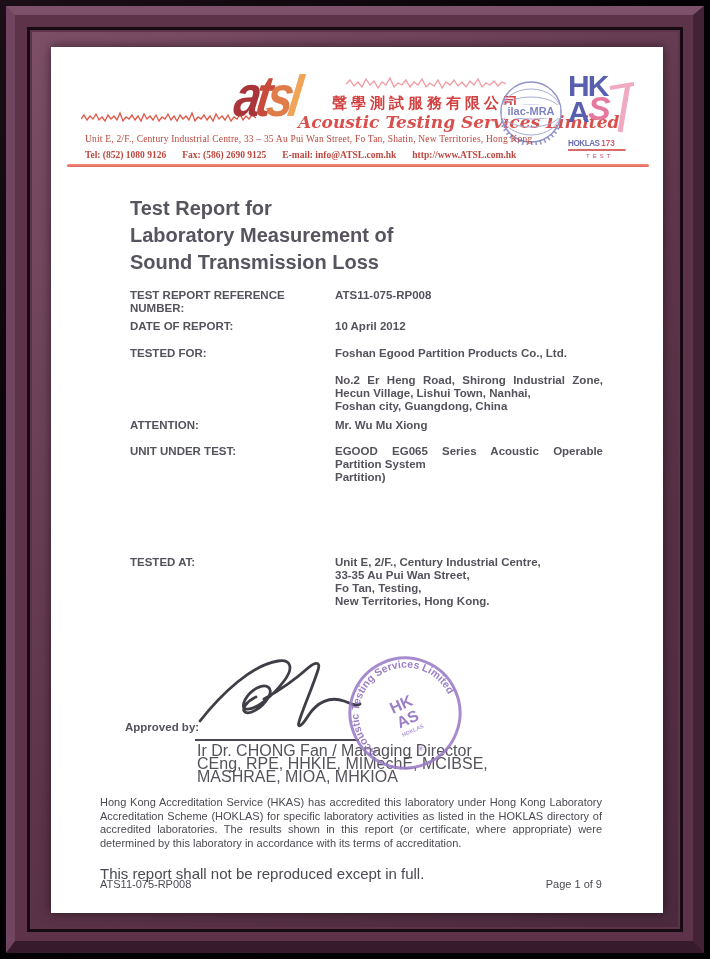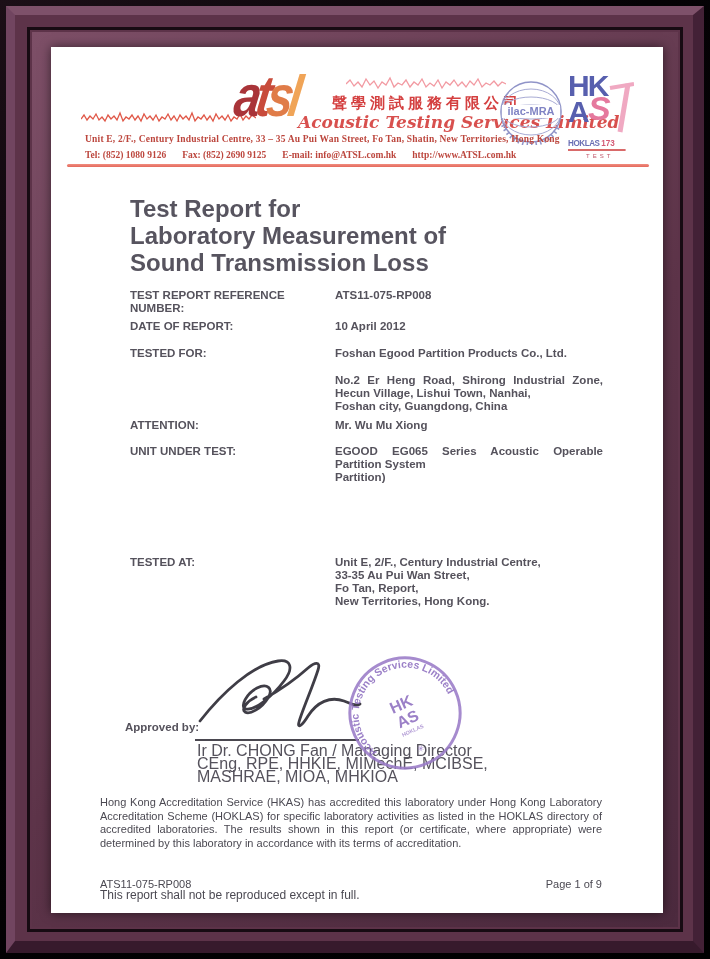--- a/index.html
+++ b/index.html
@@ -19,53 +19,53 @@
     box-shadow:0 0 10px rgba(0,0,0,.55);color:#55525c;}
   .abs{position:absolute;}
   
   .brand{left:180px;top:20px;font-weight:bold;font-style:italic;font-size:58px;line-height:58px;
     letter-spacing:-6px;transform:skewX(-8deg) scaleX(.82);transform-origin:left bottom;}
   .brand span{display:inline-block;}
   .b-a{color:#a93439;} .b-t{color:#c84b3b;} .b-s{color:#e07c48;} .b-l{color:#f0a457;}
   .cn{left:281px;top:47px;font-size:15px;font-weight:bold;color:#d43f3f;letter-spacing:4px;}
   .en{left:247px;top:65px;font-size:17px;font-weight:bold;font-style:italic;color:#d8504e;
     font-family:"DejaVu Serif","Liberation Serif",serif;}
-  .addr{left:34px;top:87px;font-size:9.5px;font-weight:bold;color:#bc463d;
+  .addr{left:34px;top:87px;font-size:9.5px;font-weight:normal;color:#bc463d;
     font-family:"Liberation Serif",serif;letter-spacing:.2px;}
   .addr2{left:34px;top:103px;font-size:9.5px;font-weight:bold;color:#bc463d;
     font-family:"Liberation Serif",serif;}
   .addr2 span{margin-right:16px;}
   .red-rule{left:16px;top:117px;width:582px;height:3px;background:linear-gradient(#f08d80,#e4695c);border-radius:2px;}
   .wave{stroke:#e05848;fill:none;stroke-width:1.3;}
   .wave2{stroke:#f29aa2;fill:none;stroke-width:1.3;}
   
   .hkas{left:517px;top:26px;width:80px;line-height:1;}
   .hkas .row1{font-weight:900;font-size:30px;line-height:25px;letter-spacing:-2px;color:#575fae;}
   .hkas .row2{position:relative;font-weight:900;font-size:30px;line-height:28px;letter-spacing:-2px;color:#575fae;}
   .hkas .s-pink{position:absolute;left:20px;top:-4px;font-size:34px;font-style:italic;color:#e5799e;}
   .hkas .jbar{position:absolute;left:40px;top:-16px;width:26px;height:52px;pointer-events:none;}
   .hoklas{margin-top:13px;font-size:9px;font-weight:bold;transform:scaleX(.9);transform-origin:left;
     border-bottom:2px solid #d96a6a;padding-bottom:1px;width:64px;white-space:nowrap;}
   .hoklas .hb{color:#6a6fb4;letter-spacing:-.5px;} .hoklas .h17{color:#d45a74;margin-left:2px;}
   .hk-test{font-size:6px;color:#c0566a;letter-spacing:3px;margin-top:2px;margin-left:18px;}
   
-  .title{left:79px;top:148px;font-size:24px;line-height:27px;font-weight:bold;color:#57545f;}
+  .title{left:79px;top:148px;font-size:20px;line-height:27px;font-weight:bold;color:#57545f;}
   
   .row{left:79px;width:473px;display:flex;font-size:11.5px;line-height:13px;font-weight:bold;color:#55525c;}
   .lbl{width:205px;flex-shrink:0;}
   .val{flex:1;}
   .stretch{text-align:justify;text-align-last:justify;}
   
   .approved{left:74px;top:674px;font-size:11.5px;font-weight:bold;}
   .sig-line{left:144px;top:692px;width:164px;border-top:2px solid #4a4850;}
   .sig-name{left:146px;top:697px;font-size:16px;line-height:13px;font-weight:normal;}
   .stamp{left:294px;top:606px;width:120px;height:120px;opacity:.88;transform:rotate(-24deg);}
   
   .para{left:49px;top:749px;width:502px;font-size:11px;line-height:13.5px;color:#4b4952;text-align:justify;}
-  .note{left:49px;top:841px;font-size:12px;color:#4b4952;}
+  .note{left:49px;top:818px;font-size:15px;color:#4b4952;}
   .foot{left:49px;top:831px;width:502px;display:flex;justify-content:space-between;font-size:11px;color:#4b4952;}
 </style>
 </head>
 <body>
 
 <div class="f-black"></div>
 <div class="f-purple"></div>
 <div class="f-groove"></div>
 <div class="f-lip"></div>
 
@@ -107,21 +107,21 @@
       </svg>
     </div>
     <div class="hoklas">
       <span class="hb">HOKLAS</span><span class="h17">173</span>
     </div>
     <div class="hk-test">TEST</div>
   </div>
 
   <div class="abs addr">Unit E, 2/F., Century Industrial Centre, 33 – 35 Au Pui Wan Street, Fo Tan, Shatin, New Territories, Hong Kong</div>
   <div class="abs addr2">
-    <span>Tel: (852) 1080 9126</span><span>Fax: (852) 2690 9125</span><span>E-mail: info@ATSL.com.hk</span><span>http://www.ATSL.com.hk</span>
+    <span>Tel: (852) 1080 9126</span><span>Fax: (586) 2690 9125</span><span>E-mail: info@ATSL.com.hk</span><span>http://www.ATSL.com.hk</span>
   </div>
   <div class="abs red-rule"></div>
 
   <div class="abs title">
     <div>Test Report for</div>
     <div>Laboratory Measurement of</div>
     <div>Sound Transmission Loss</div>
   </div>
 
   <div class="abs row" style="top:242px">
@@ -161,21 +161,21 @@
       <div>Partition)</div>
     </div>
   </div>
 
 
   <div class="abs row" style="top:509px">
     <div class="lbl">TESTED AT:</div>
     <div class="val">
       <div>Unit E, 2/F., Century Industrial Centre,</div>
       <div>33-35 Au Pui Wan Street,</div>
-      <div>Fo Tan, Report,</div>
+      <div>Fo Tan, Testing,</div>
       <div>New Territories, Hong Kong.</div>
     </div>
   </div>
 
   <div class="abs approved">Approved by:</div>
 
   <svg class="abs" style="left:143px;top:608px;width:172px;height:90px" viewBox="0 0 172 90">
     <path d="M6,66 C28,38 58,10 84,6 C97,4 100,13 90,26 C78,42 60,56 52,54 C45,52 53,38 63,33 C73,28 80,33 74,43 C68,53 56,60 51,57 C47,54 53,46 62,42 M70,44 C88,34 104,22 114,13 C121,7 127,6 124,15 C119,31 108,56 105,67 C103,74 108,71 114,61 C123,47 136,41 150,46 C156,48 161,52 166,49" fill="none" stroke="#3f3d46" stroke-width="2.8" stroke-linecap="round"></path>
   </svg>
 

